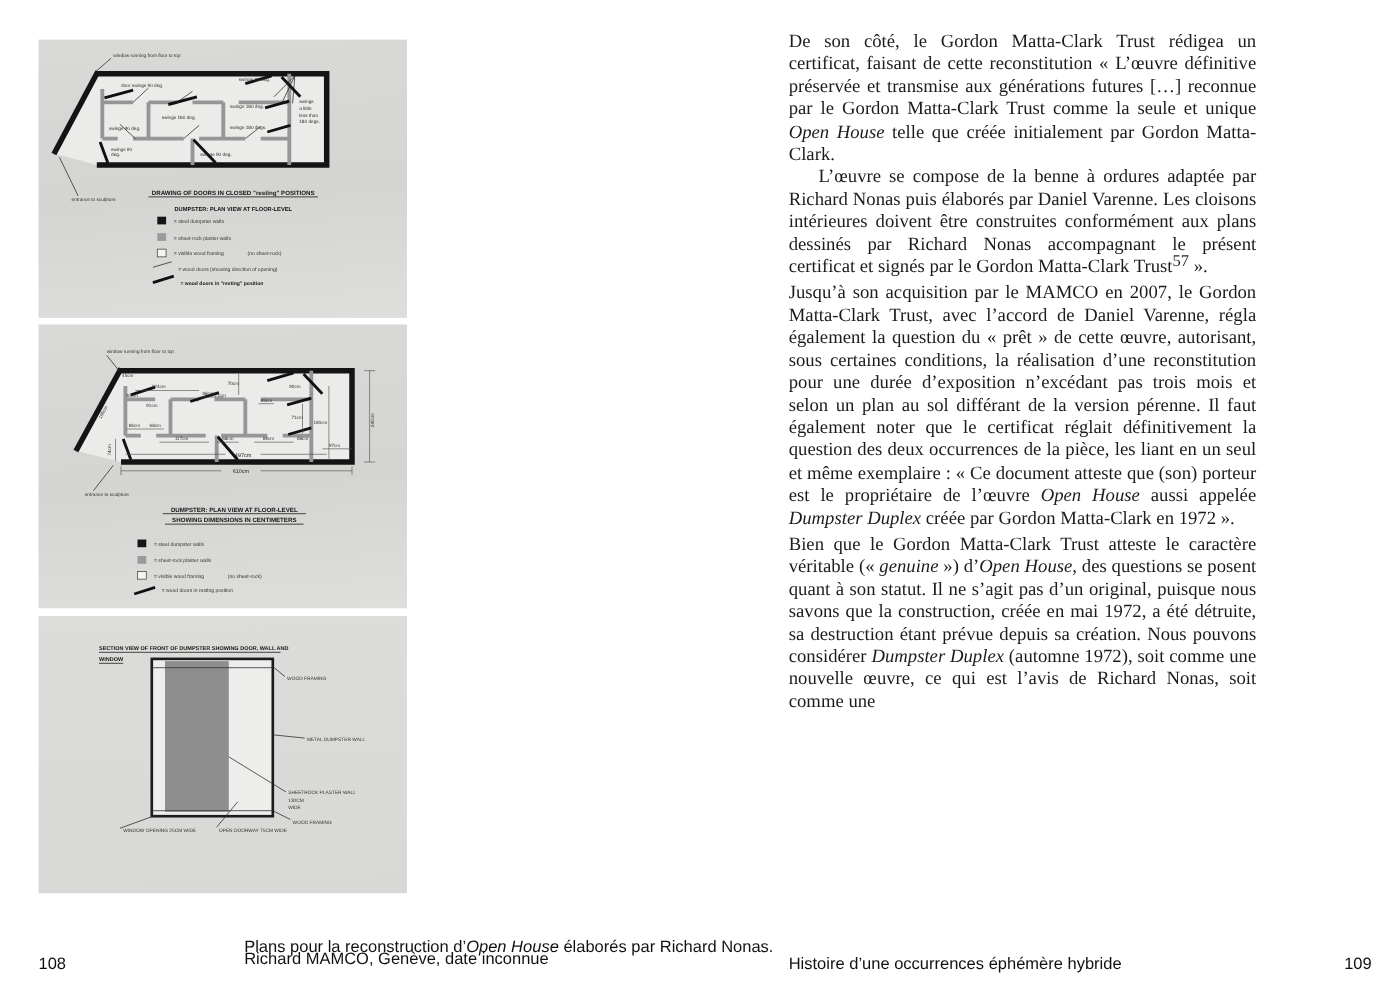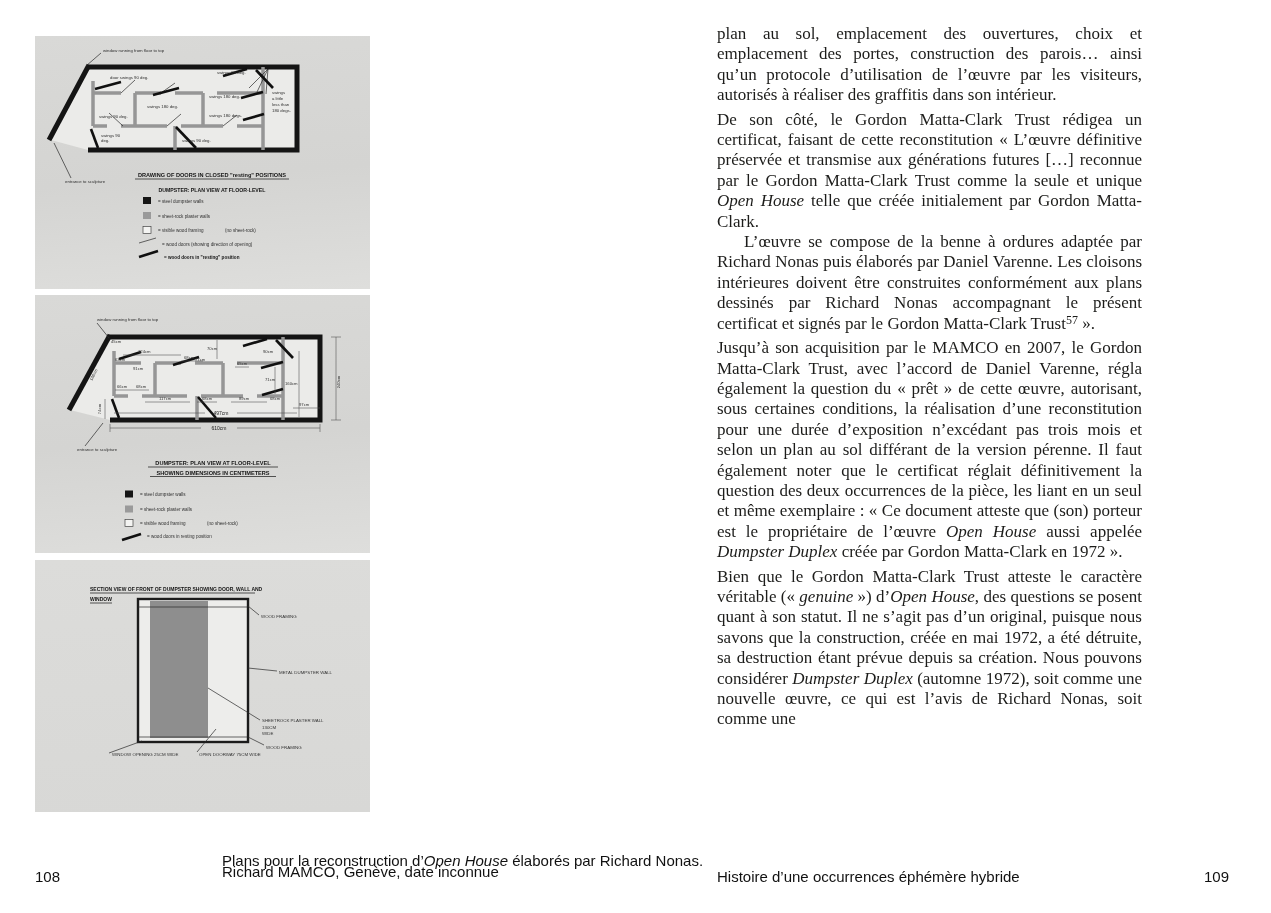--- a/index.html
+++ b/index.html
@@ -32,29 +32,29 @@
   .uline{stroke:#151515;stroke-width:0.7;}
 
   
   .text-col{position:absolute;left:717px;top:24px;width:425px;
             font-family:"Liberation Serif","DejaVu Serif",serif;
             font-size:17px;line-height:20.4px;color:#1c1c1a;text-align:justify;}
   .para{margin:0;}
   .gap{margin-top:4px;}
   .indent{text-indent:27px;}
   .para i{font-style:italic;}
-  .para sup{font-size:12px;line-height:0;vertical-align:5px;}
+  .para sup{font-size:15px;line-height:0;vertical-align:5px;}
 
   
   .caption{position:absolute;left:222px;top:856px;font-size:15px;line-height:10.5px;color:#111;}
   .caption i{font-style:italic;}
   .footer-item{position:absolute;top:868px;font-size:15px;color:#111;}
   .folio-left{left:35px;}
   .running{left:717px;}
-  .folio-right{right:42px;}
+  .folio-right{right:24px;}
 </style>
 </head>
 <body>
 
 <div class="page">
 
   <figure class="photo p1">
     <svg class="fig-svg" viewBox="0 0 335 253">
       <g>
         <polygon points="53,31 262,31 262,114 53,114 16,104" fill="#ebebe9"></polygon>
@@ -259,21 +259,20 @@
         <text class="cal" x="227" y="169">130CM</text>
         <text class="cal" x="227" y="175">WIDE</text>
         <text class="cal" x="231" y="189">WOOD FRAMING</text>
         <text class="cal" x="77" y="196">WINDOW OPENING 25CM WIDE</text>
         <text class="cal" x="164" y="196">OPEN DOORWAY 75CM WIDE</text>
       </g>
     </svg>
   </figure>
 
   <article class="text-col">
-    <p class="para"><span>plan au sol, emplacement des ouvertures, choix et emplacement des portes, construction des parois… ainsi qu’un protocole d’utilisation de l’œuvre par les visiteurs, autorisés à réaliser des graffitis dans son intérieur.</span></p>
     <p class="para gap"><span>De son côté, le Gordon Matta-Clark Trust rédigea un certificat, faisant de cette reconstitution « L’œuvre définitive préservée et transmise aux générations futures […] reconnue par le Gordon Matta-Clark Trust comme la seule et unique </span><i>Open House</i><span> telle que créée initialement par Gordon Matta-Clark.</span></p>
     <p class="para indent"><span>L’œuvre se compose de la benne à ordures adaptée par Richard Nonas puis élaborés par Daniel Varenne. Les cloisons intérieures doivent être construites conformément aux plans dessinés par Richard Nonas accompagnant le présent certificat et signés par le Gordon Matta-Clark Trust</span><sup>57</sup><span> ».</span></p>
     <p class="para gap"><span>Jusqu’à son acquisition par le MAMCO en 2007, le Gordon Matta-Clark Trust, avec l’accord de Daniel Varenne, régla également la question du « prêt » de cette œuvre, autorisant, sous certaines conditions, la réalisation d’une reconstitution pour une durée d’exposition n’excédant pas trois mois et selon un plan au sol différant de la version pérenne. Il faut également noter que le certificat réglait définitivement la question des deux occurrences de la pièce, les liant en un seul et même exemplaire : « Ce document atteste que (son) porteur est le propriétaire de l’œuvre </span><i>Open House</i><span> aussi appelée </span><i>Dumpster Duplex</i><span> créée par Gordon Matta-Clark en 1972 ».</span></p>
     <p class="para gap"><span>Bien que le Gordon Matta-Clark Trust atteste le caractère véritable (« </span><i>genuine</i><span> ») d’</span><i>Open House</i><span>, des questions se posent quant à son statut. Il ne s’agit pas d’un original, puisque nous savons que la construction, créée en mai 1972, a été détruite, sa destruction étant prévue depuis sa création. Nous pouvons considérer </span><i>Dumpster Duplex</i><span> (automne 1972), soit comme une nouvelle œuvre, ce qui est l’avis de Richard Nonas, soit comme une</span></p>
   </article>
 
   <div class="caption">
     <div><span>Plans pour la reconstruction d’</span><i>Open House</i><span> élaborés par Richard Nonas.</span></div>
     <div>Richard MAMCO, Genève, date inconnue</div>
   </div>

